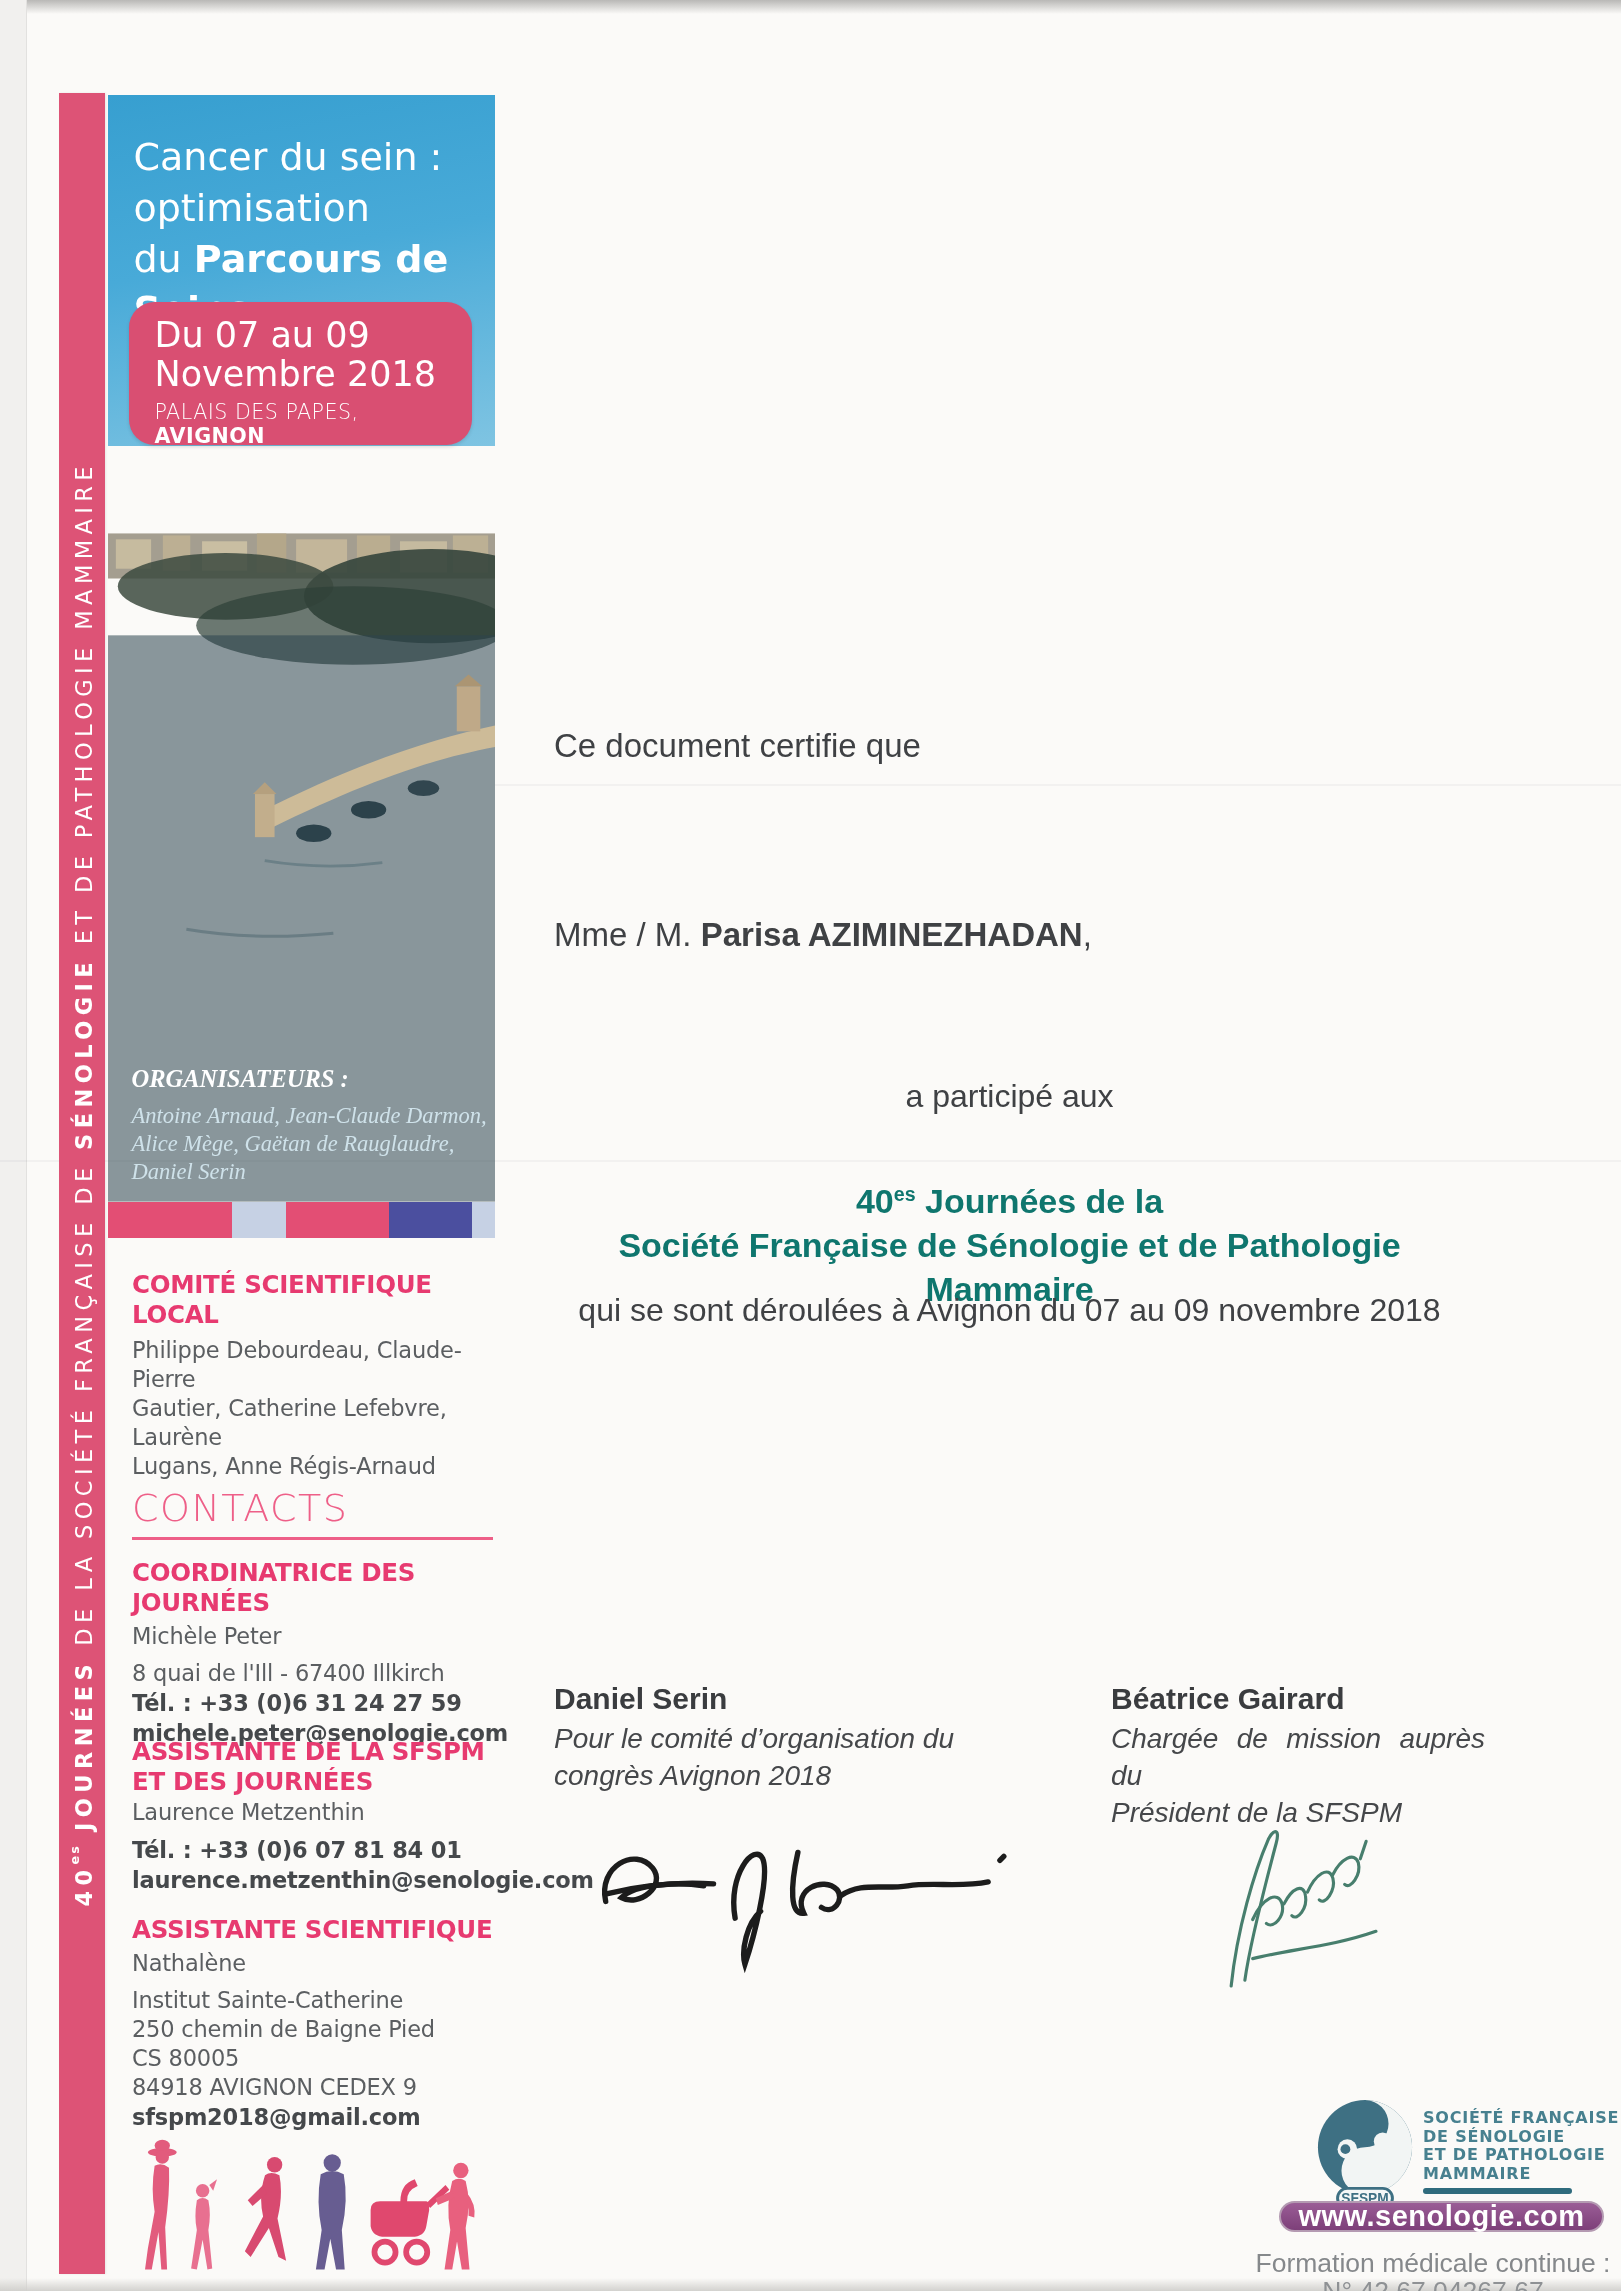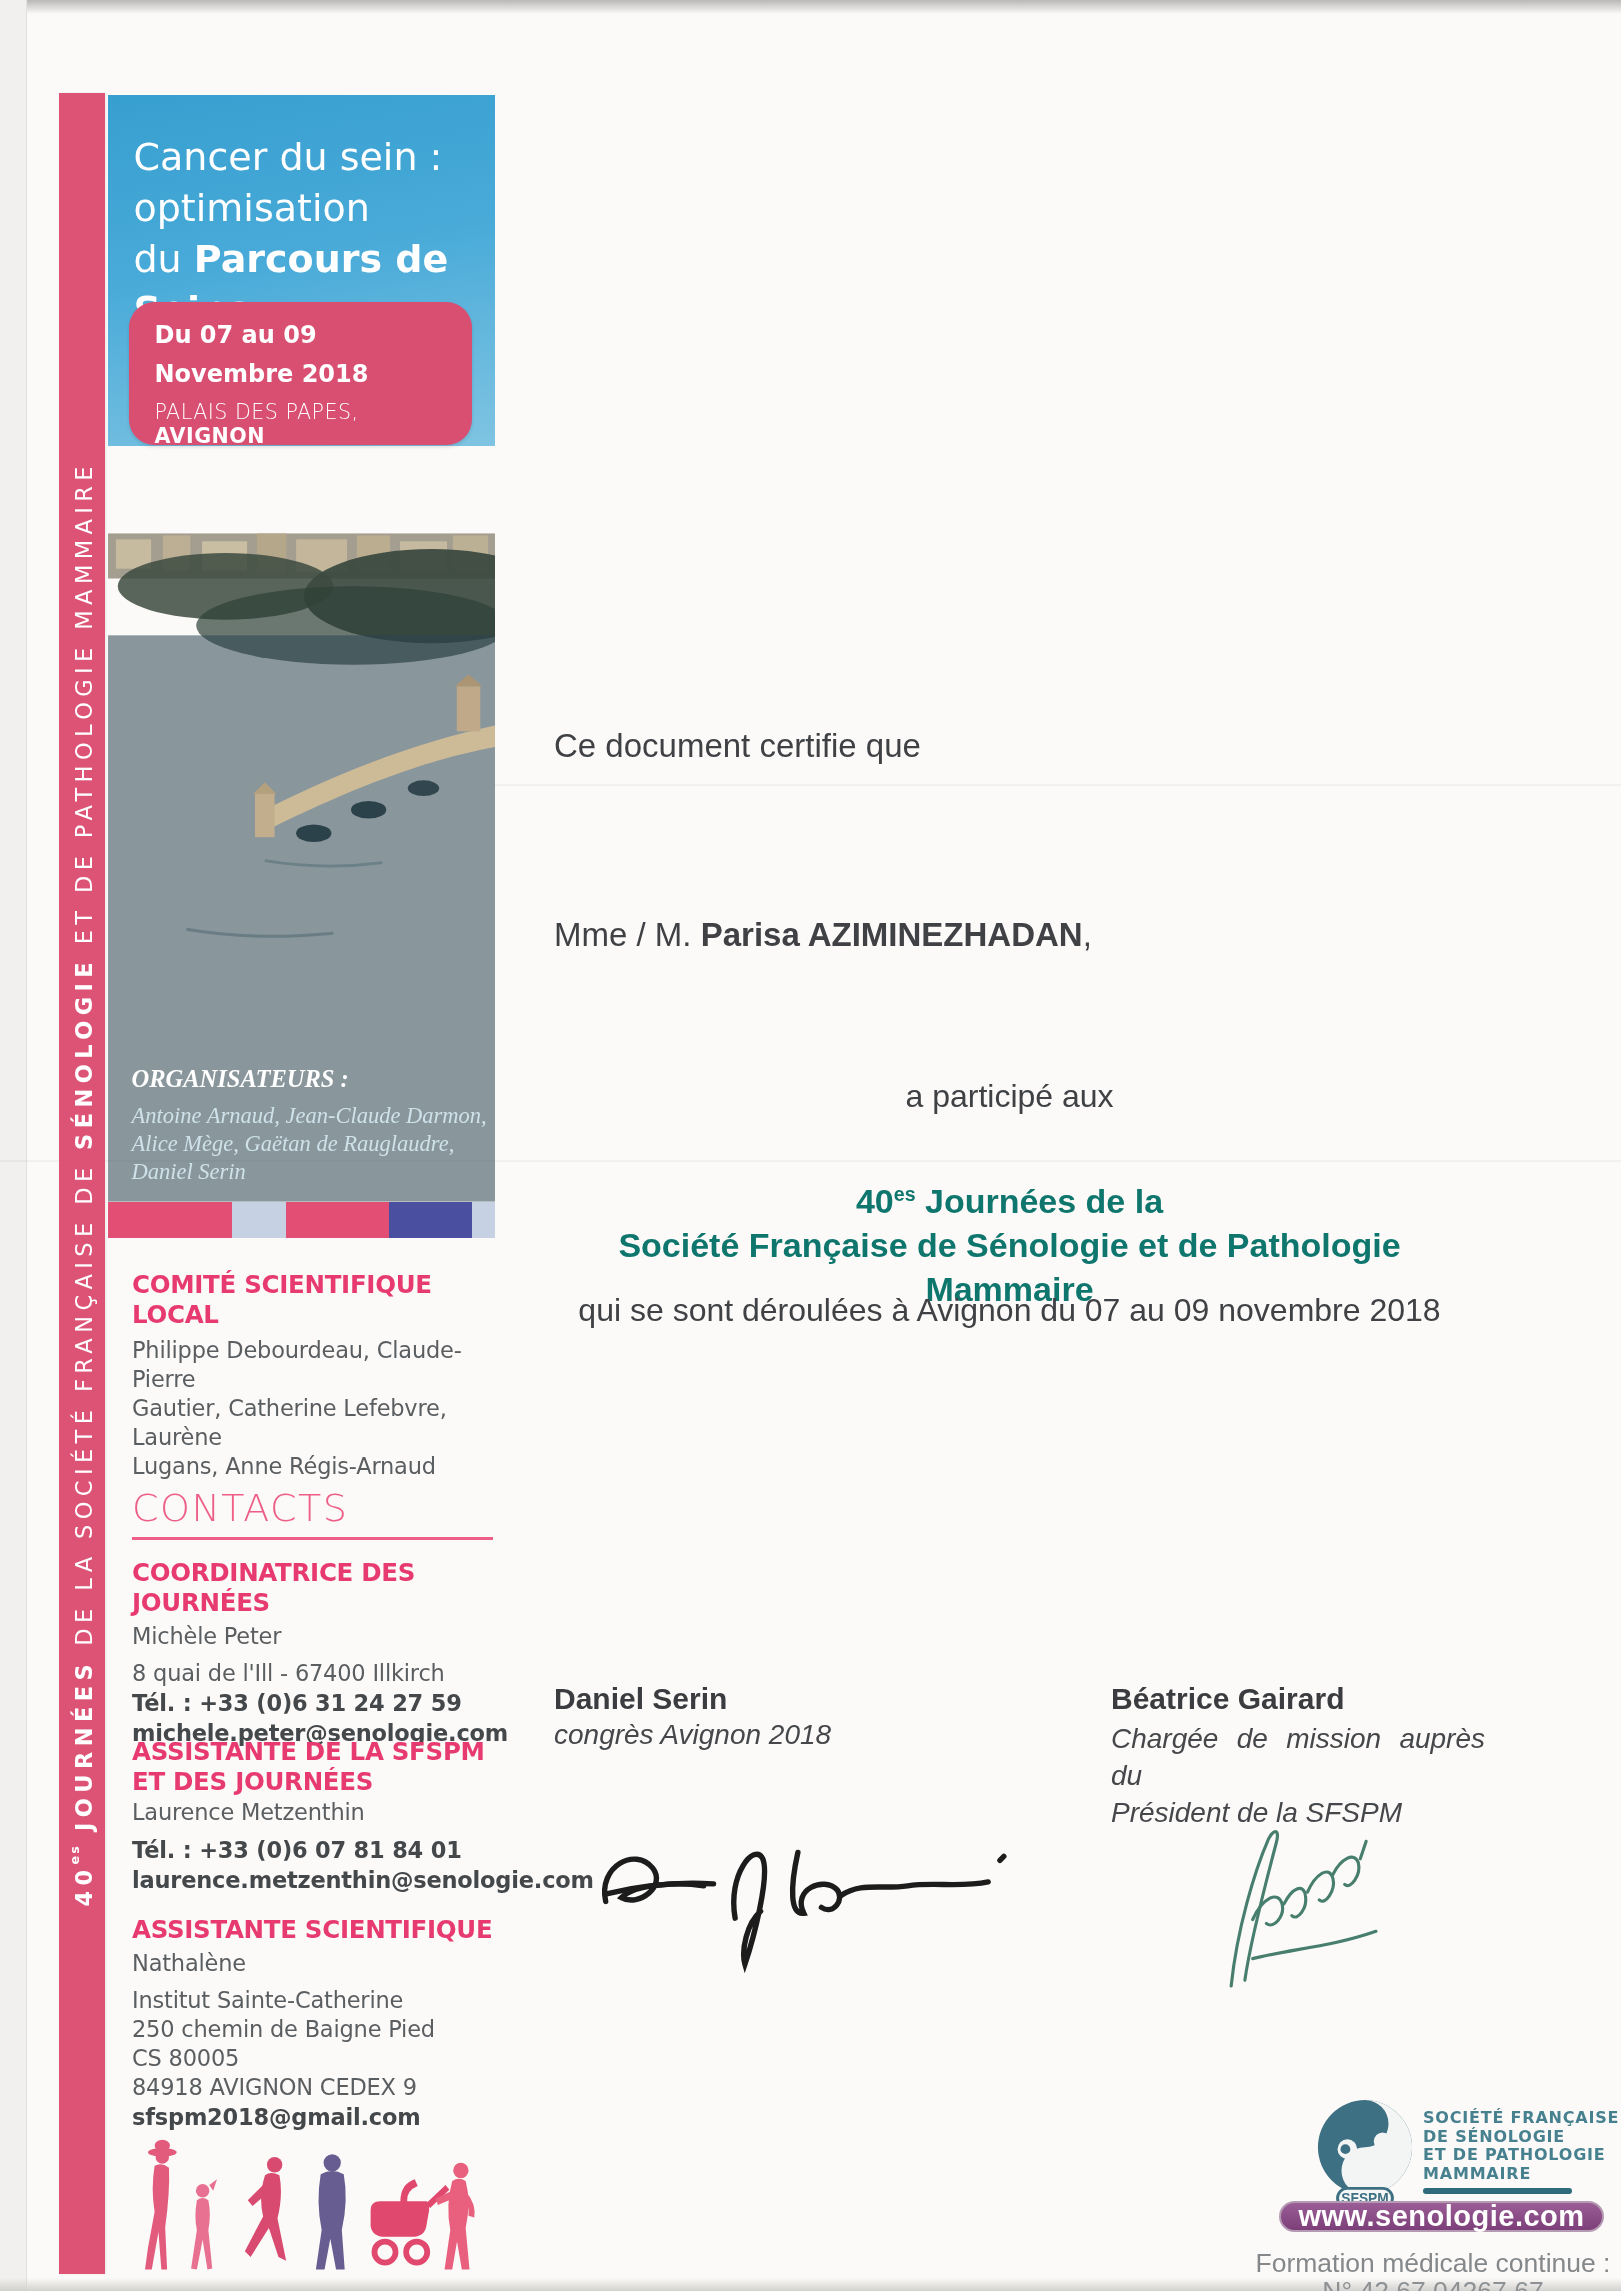--- a/index.html
+++ b/index.html
@@ -27,21 +27,21 @@
   
   .hdr{left:108px;top:95px;width:387px;height:351px;
     background:linear-gradient(170deg,#379fd0 0%, #48aad8 45%, #7fc4e2 100%);}
   .hdr-text{position:absolute;left:25.5px;top:37px;color:#fff;
     font-family:"DejaVu Sans", sans-serif;font-size:38px;line-height:51px;font-weight:400;}
   .hdr-text .b{font-weight:700;}
   
   .datebox{left:129px;top:302px;width:343px;height:143px;background:#d94f72;
     border-radius:25.5px;color:#fff;font-family:"DejaVu Sans", sans-serif;
     padding:13.7px 0 0 25.5px;box-sizing:border-box;box-shadow:0 2px 3.9px rgba(0,0,0,.12);}
-  .datebox .dl{font-size:24px;font-weight:700;line-height:39px;}
+  .datebox .dl{font-size:35px;font-weight:400;line-height:39px;}
   .datebox .venue{font-size:20.6px;font-weight:300;margin-top:5.9px;letter-spacing:0.5px;}
   .datebox .venue .b{font-weight:700;}
   
   .photo{left:108px;top:439px;width:387px;height:763px;overflow:hidden;
     background:linear-gradient(180deg,
       #c3cdd2 0%, #b2c0c6 9%, #a3a79b 13%, #8b8a79 17%, #76786a 21%,
       #55625f 26%, #39505736%, #2e4751 45%, #273d47 62%, #2b3f48 82%, #35464c 100%);}
   .photo svg{position:absolute;left:0;top:0;}
   .organisateurs{position:absolute;left:23.5px;bottom:15.7px;color:#fff;
     font-family:"DejaVu Sans", sans-serif;}
@@ -240,20 +240,21 @@
 
 <div class="abs center-block" style="top:1172px;">
   <div class="evt"><span>40</span><sup>es</sup><span> Journées de la</span></div>
   <div class="evt">Société Française de Sénologie et de Pathologie Mammaire</div>
 </div>
 
 <div class="abs center-block" style="top:1292px;font-size:32px;">qui se sont déroulées à Avignon du 07 au 09 novembre 2018</div>
 
 <div class="abs" style="left:554px;top:1682px;width:431px;">
   <div class="signame">Daniel Serin</div>
+  <div class="sigrole" style="margin-top:3.9px;">Pour le comité d’organisation du</div>
   <div class="sigrole">congrès Avignon 2018</div>
 </div>
 
 <div class="abs" style="left:1111px;top:1682px;width:374px;">
   <div class="signame">Béatrice Gairard</div>
   <div class="sigrole just" style="margin-top:3.9px;">Chargée de mission auprès du</div>
   <div class="sigrole">Président de la SFSPM</div>
 </div>
 
 <svg class="abs" style="left:588px;top:1825px;" width="510" height="152" viewBox="0 0 520 155">

